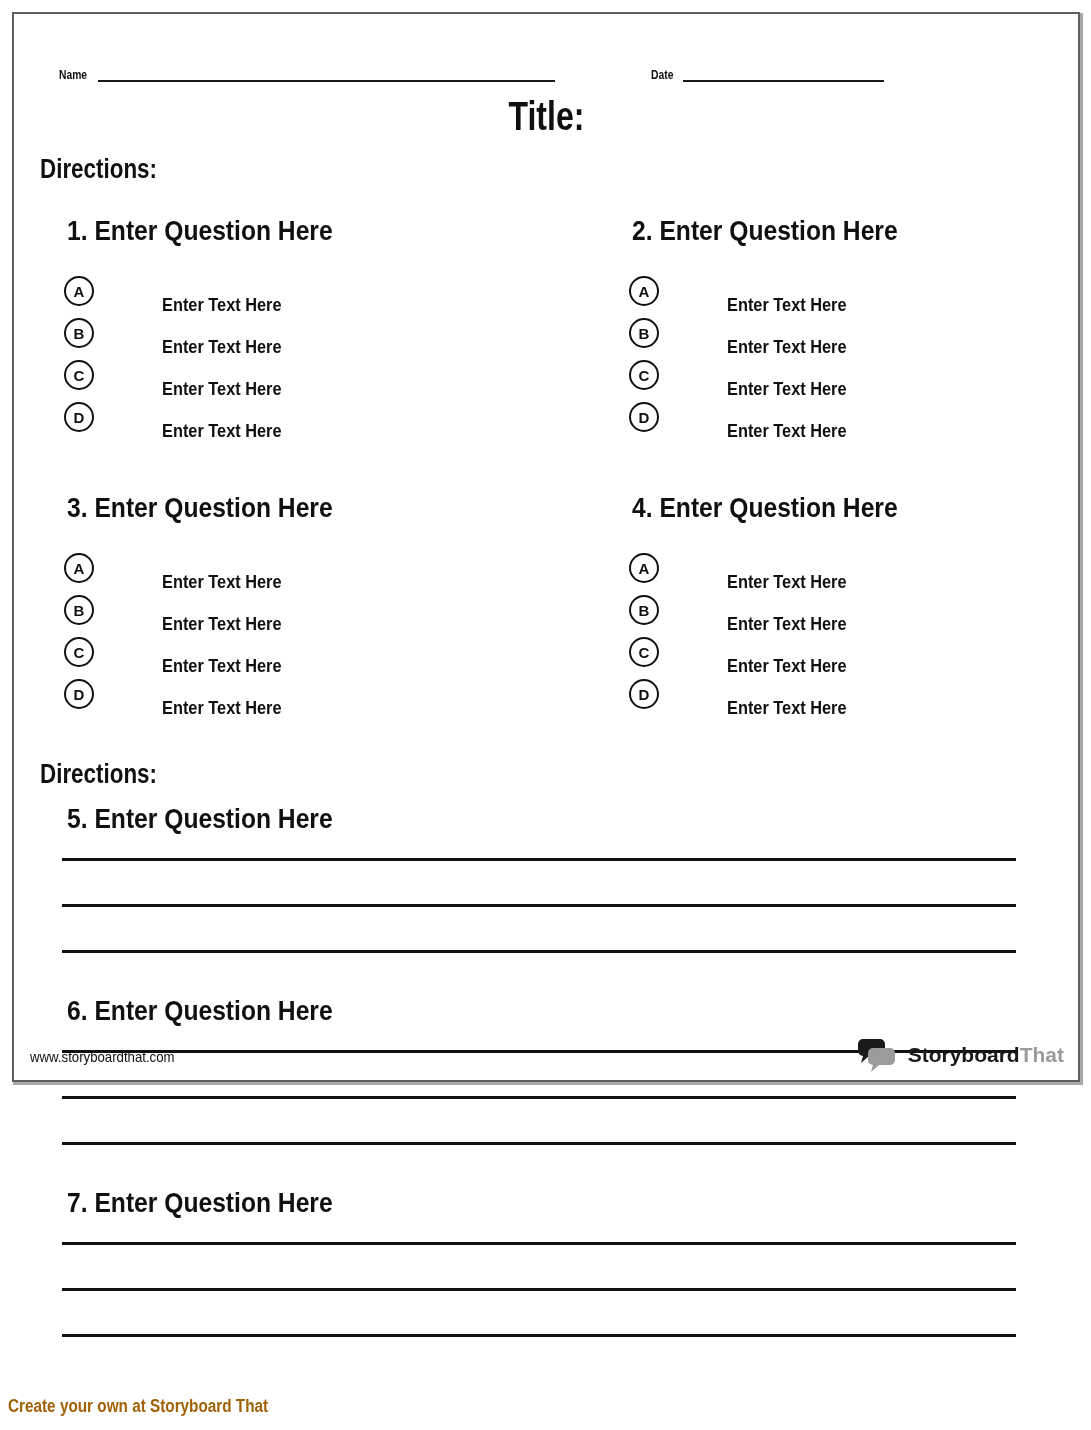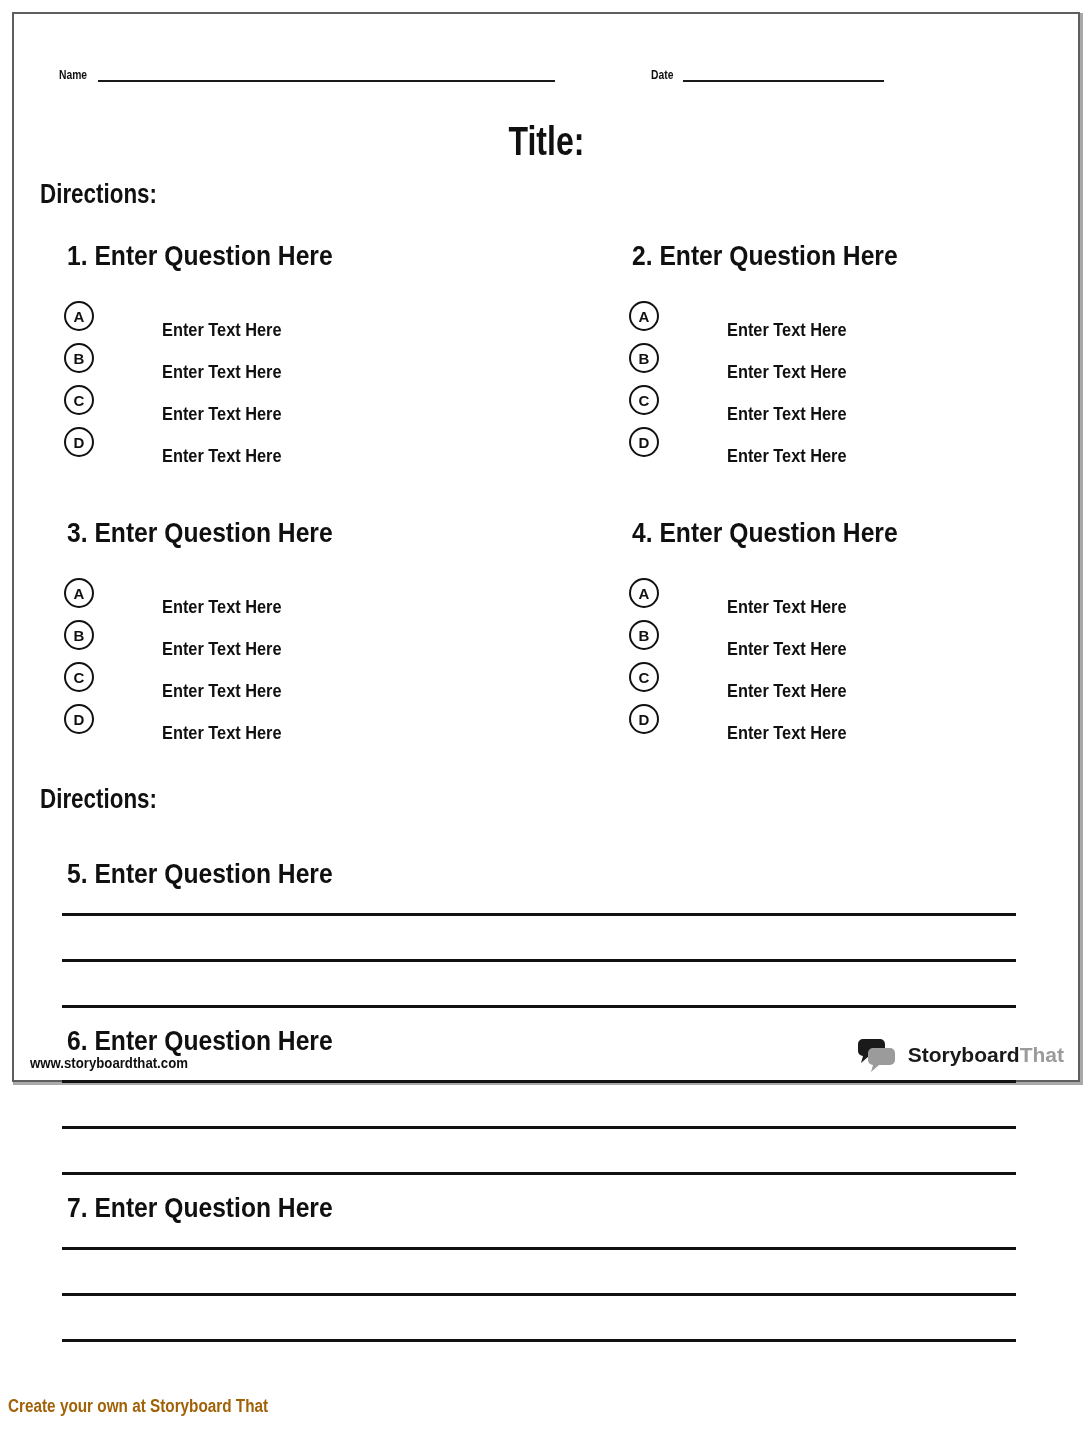--- a/index.html
+++ b/index.html
@@ -13,47 +13,47 @@
   }
   .condensed { display:inline-block; transform:scaleX(0.86); transform-origin:left bottom; white-space:nowrap; }
   
   .header-row { margin-top:52px; margin-left:19px; display:flex; align-items:flex-end; }
   .field-label { font-size:12px; font-weight:bold; letter-spacing:0; line-height:14px; }
   .write-line { border-bottom:2px solid #1a1a1a; height:16px; }
   .name-line { width:457px; margin-left:6px; }
   .date-label { margin-left:96px; }
   .date-line { width:201px; margin-left:6px; }
   
-  .title { margin:39px -62px 0 -26px; text-align:center;
+  .title { margin:14px -62px 0 -26px; text-align:center;
            font-size:40px; font-weight:bold; line-height:40px; }
   .title .condensed { transform-origin:center bottom; transform:scaleX(0.8); }
   
   .directions { margin-top:18px; font-size:28px; font-weight:bold; line-height:30px; }
   .directions .condensed { transform:scaleX(0.8); }
   .directions-2 { margin-top:38px; }
   
   .mc-grid { display:grid; grid-template-columns:565px 1fr; grid-row-gap:50px; margin-top:33px; }
   .mc-q { margin-left:27px; }
   .q-heading { font-size:28px; font-weight:bold; line-height:28px; }
   .q-heading .condensed { transform:scaleX(0.88); }
   .options { margin-top:31px; margin-left:-3px; }
   .opt-row { display:flex; align-items:center; height:30px; margin-bottom:12px; }
   .choice-circle { width:30px; height:30px; border:2px solid #111111; border-radius:50%;
                    display:flex; align-items:center; justify-content:center;
                    font-size:15px; font-weight:bold; line-height:1; }
   .opt-text { margin-left:68px; font-size:19px; font-weight:bold;margin-top:28px; }
   .opt-text .condensed { transform:scaleX(0.86); }
   
-  .open-q { margin-left:27px; margin-top:46px; }
-  .open-q + .open-q { margin-top:19px; }
+  .open-q { margin-left:27px; margin-top:16px; }
+  .open-q + .open-q { margin-top:44px; }
   .lines { margin-left:-5px; }
   .ans-line { height:46px; border-bottom:3px solid #111111; }
   .ans-line:first-child { height:28px; }
   
-  .site-url { position:absolute; left:16px; bottom:9px; font-size:15px; font-weight:bold; }
+  .site-url { position:absolute; left:16px; bottom:15px; font-size:15px; font-weight:normal; }
   .site-url .condensed { transform:scaleX(0.88); }
   .logo { position:absolute; right:14px; bottom:8px; display:flex; align-items:center; }
   .logo-text { font-size:21px; font-weight:bold; letter-spacing:0; margin-left:12px; }
   .logo-that { font-weight:bold; }
   
   .bottom-caption { position:absolute; left:8px; top:1396px; font-size:18px; font-weight:bold; color:#a16207; }
   .bottom-caption .condensed { transform:scaleX(0.85); }
 </style>
 </head>
 <body>

